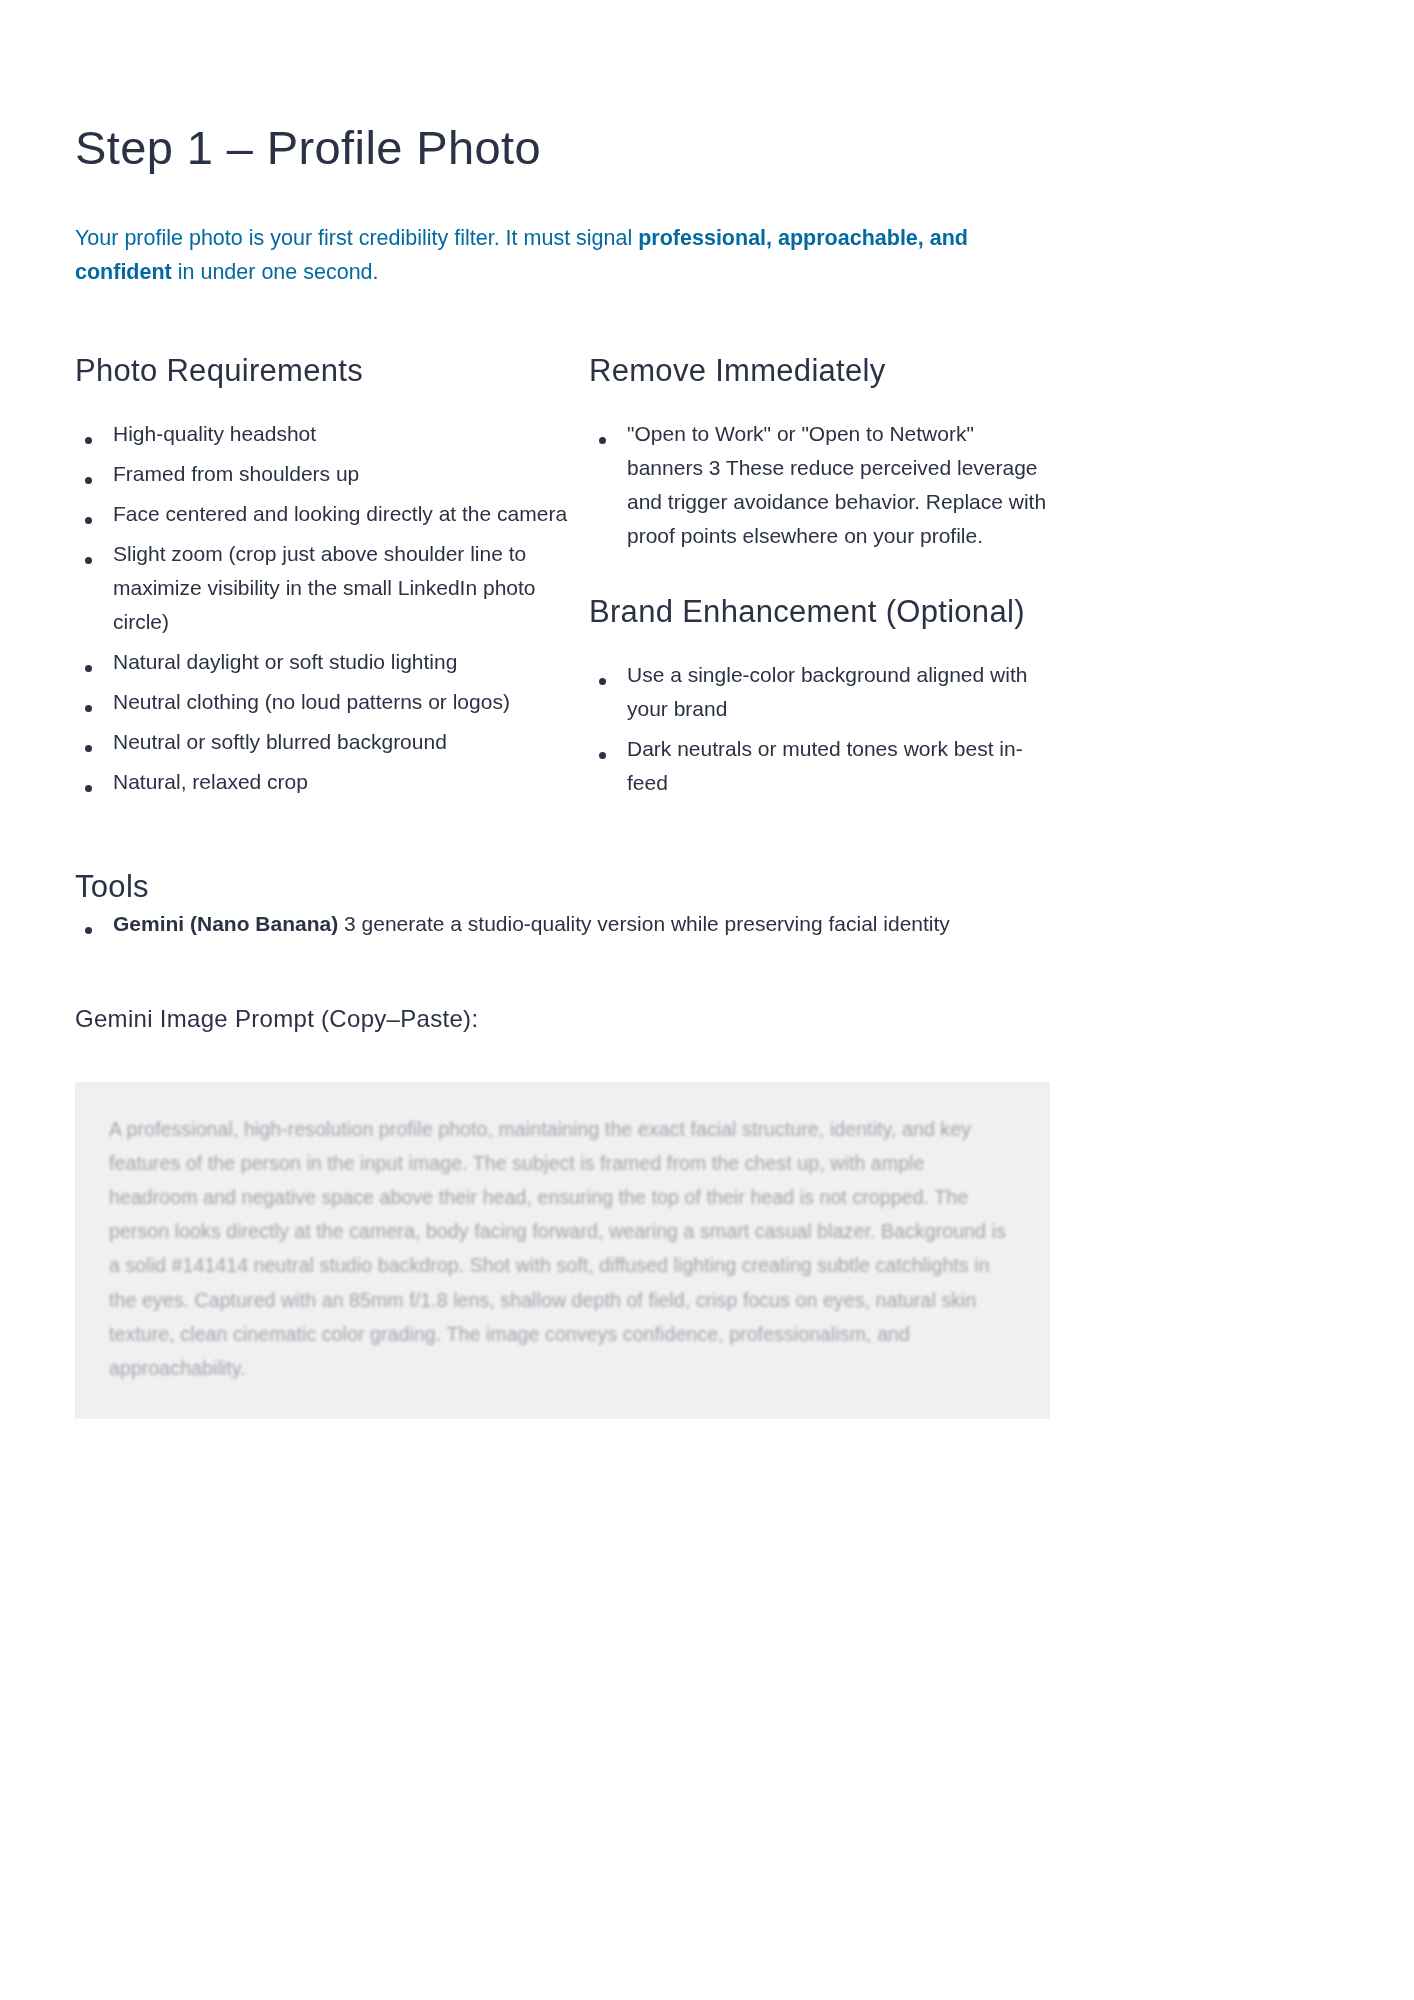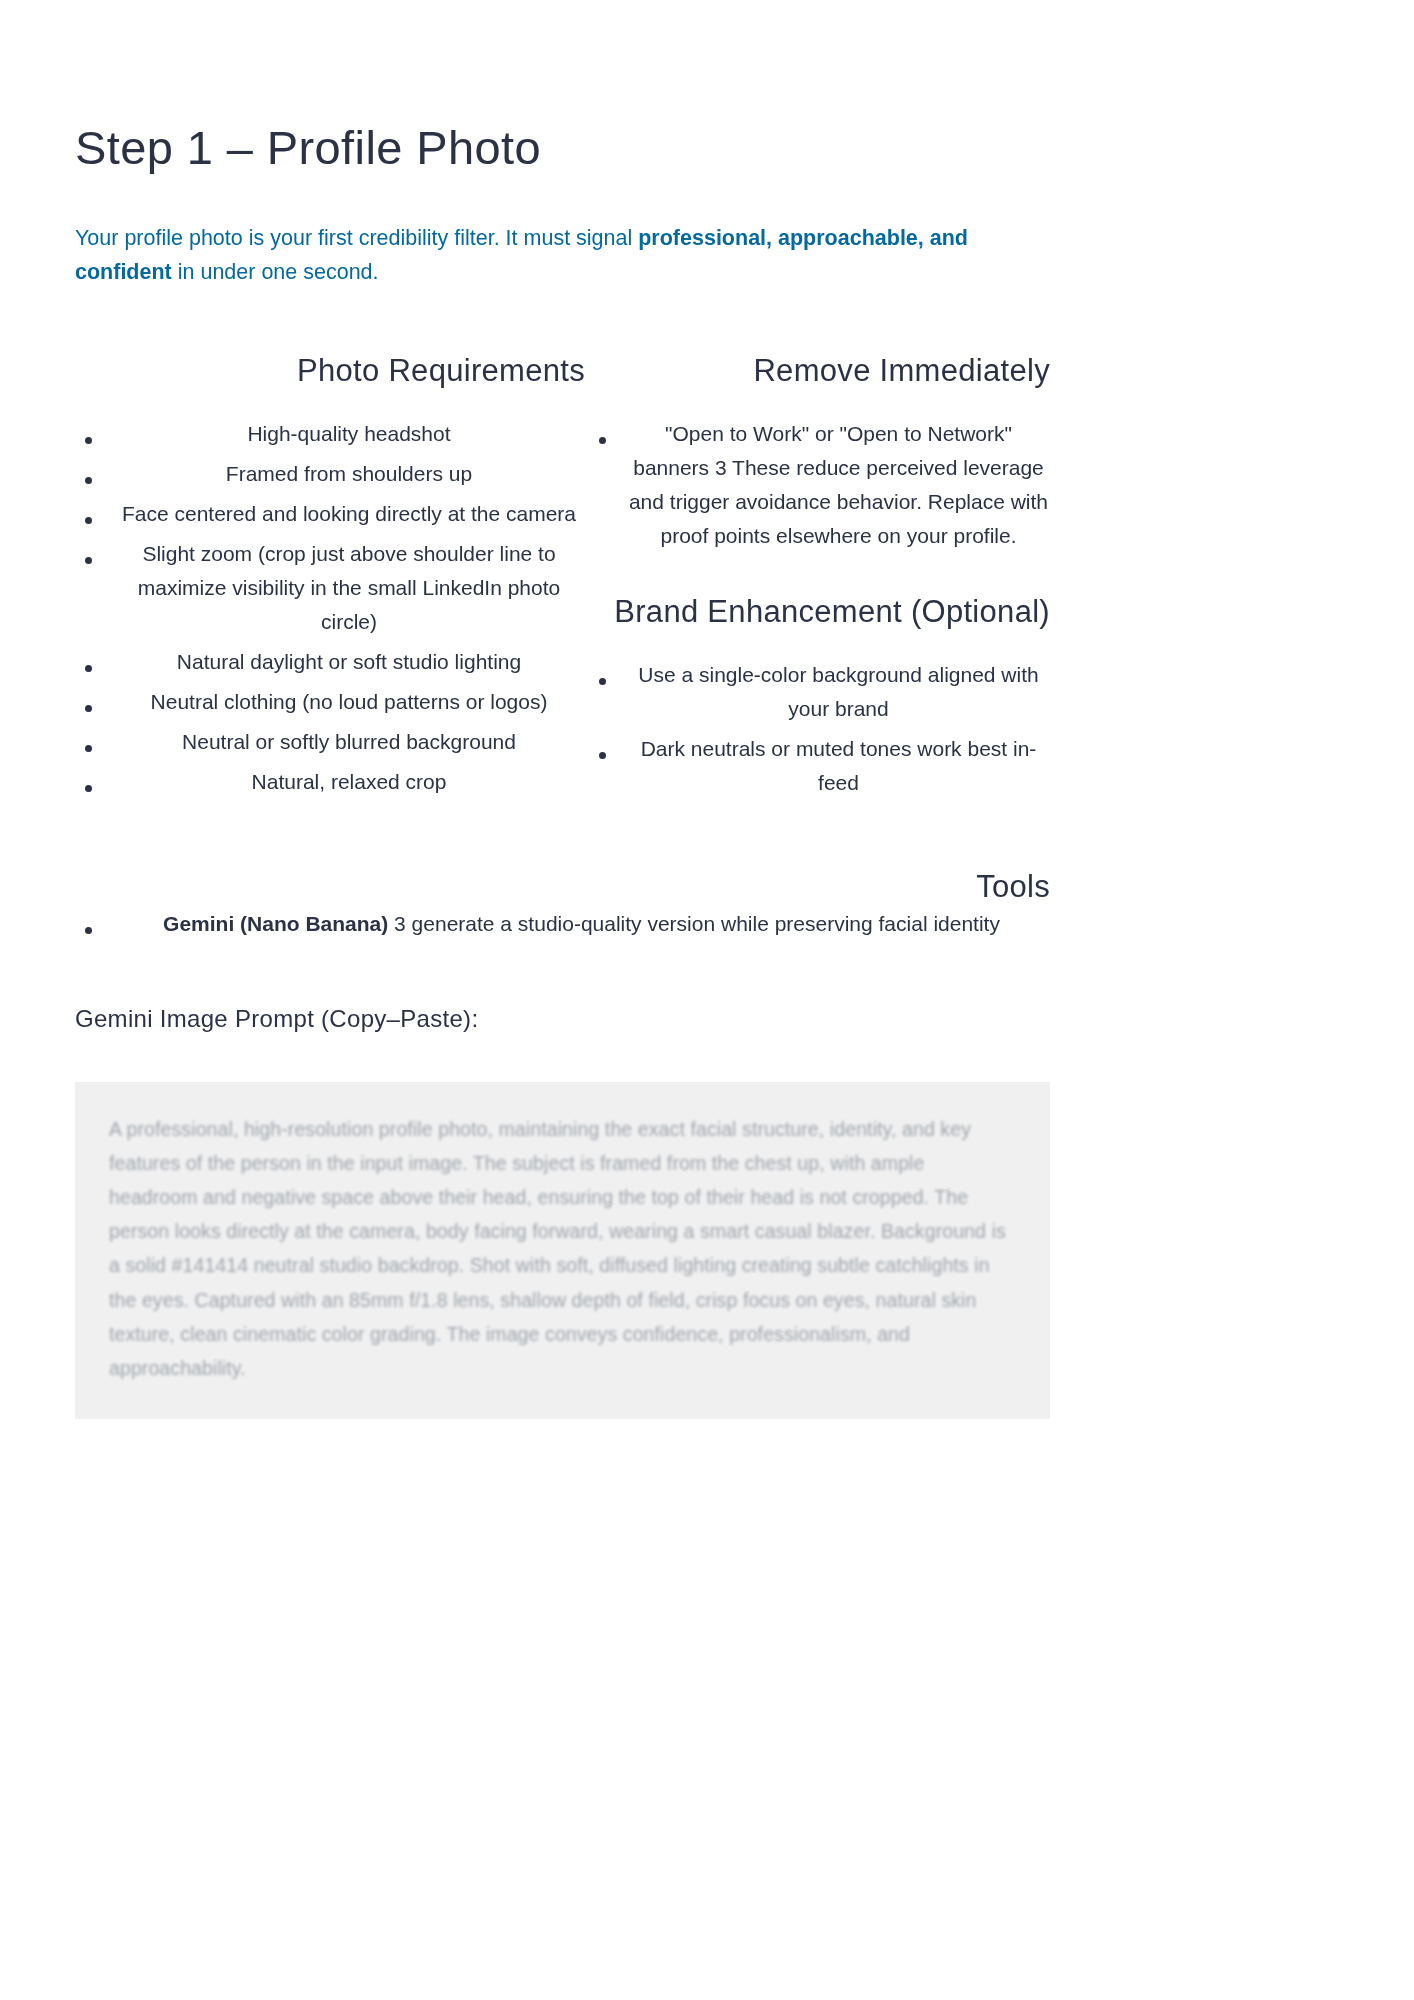--- a/index.html
+++ b/index.html
@@ -62,30 +62,28 @@
   .col-left  { width: 510px; flex: 0 0 510px; }
   .col-right { width: 465px; flex: 0 0 465px; }
 
   h2.section-heading {
     font-size: 31px;
     font-weight: 400;
     letter-spacing: 0.3px;
     color: #2b3245;
     margin: 0;
     line-height: 1.25;
-    text-align: right;
   }
   .col-right h2.section-heading { padding-left: 4px; }
 
   
   ul.bullets {
     list-style: none;
     margin: 0;
     padding: 0;
-    text-align: center;
   }
   ul.bullets.first-list { padding-top: 26px; }
   ul.bullets li {
     position: relative;
     padding-left: 38px;
     font-size: 21px;
     line-height: 1.62;
     color: #2b3245;
     margin-bottom: 6px;
   }

